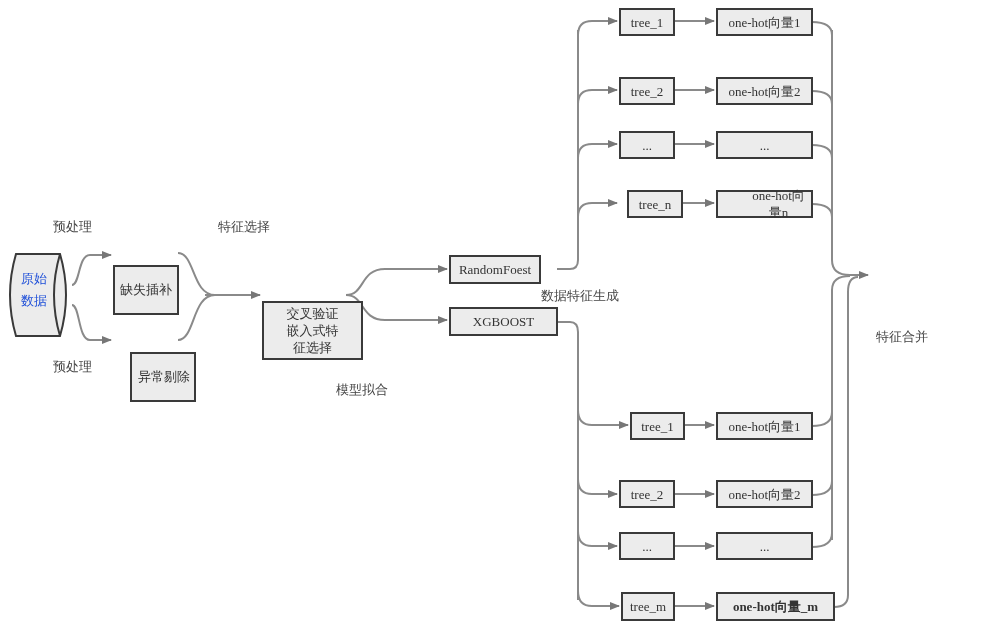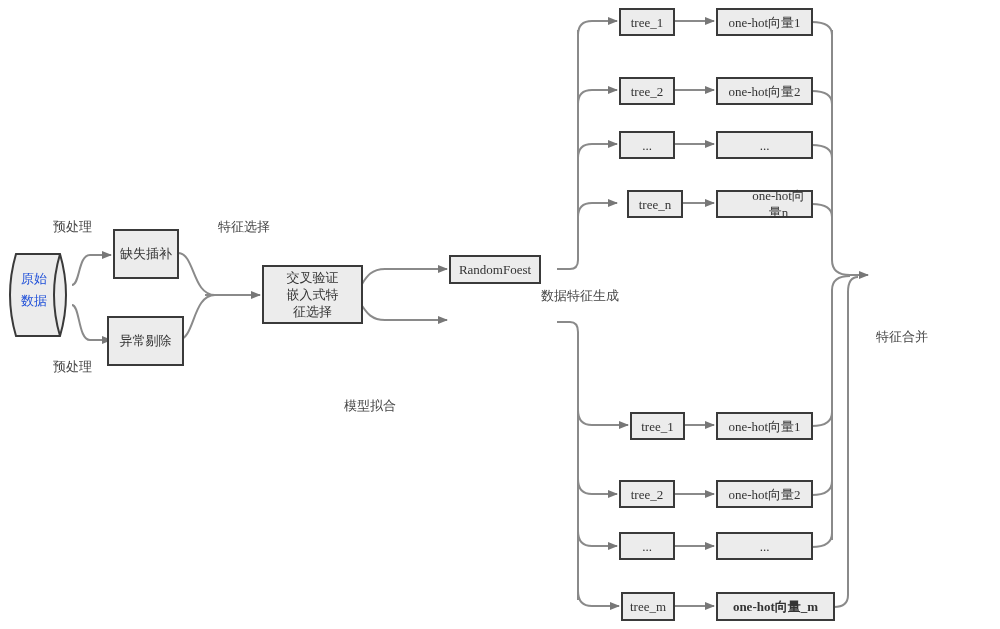--- a/index.html
+++ b/index.html
@@ -2,21 +2,21 @@
 <html><head>
 <meta charset="utf-8">
 <style>
   html, body { margin:0; padding:0; background:#ffffff; }
   #canvas { position:relative; width:1000px; height:629px; overflow:hidden; background:#ffffff;
     font-family: "DejaVu Serif", "Liberation Serif", serif; color:#333; }
   svg#wires { position:absolute; left:0; top:0; }
   .box { position:absolute; box-sizing:border-box; background:#ececec; border:2px solid #3a3a3a;
     display:flex; align-items:center; justify-content:center; text-align:center;
     font-size:13px; line-height:17px; color:#333; font-family:"Liberation Serif", serif; }
-  .box.cn { font-size:13px; line-height:18px; padding:0 4px; }
+  .box.cn { font-size:13px; line-height:18px; padding:0 4px;margin-top:36px; }
   .label { position:absolute; font-size:13px; color:#444; white-space:nowrap; font-family:"Liberation Serif", serif; }
   #cyl { position:absolute; left:8px; top:252px; width:64px; height:86px; }
   #cyl-text { position:absolute; left:12px; top:268px; width:44px; text-align:center; font-size:13px; line-height:22px; color:#1d4ed8; font-family:"Liberation Serif", serif; }
 </style>
 </head>
 <body>
 
 <div id="canvas">
 
   <svg id="wires" width="1000" height="629">
@@ -80,34 +80,37 @@
     <div>原始</div>
     <div>数据</div>
   </div>
 
   <div class="label" style="left:53px; top:218px;">预处理</div>
   <div class="label" style="left:53px; top:358px;">预处理</div>
 
   <div class="box cn" style="left:113px; top:229px; width:66px; height:50px;">
     <span>缺失插补</span>
   </div>
-  <div class="box cn" style="left:107px; top:316px; width:77px; height:50px;">
+  <div class="box cn" style="left:130px; top:316px; width:66px; height:50px;justify-content:flex-end;">
     <span>异常剔除</span>
   </div>
 
   <div class="label" style="left:218px; top:218px;">特征选择</div>
   <div class="box cn" style="left:262px; top:265px; width:101px; height:59px; flex-direction:column; line-height:17px;">
     <span>交叉验证</span>
     <span>嵌入式特</span>
     <span>征选择</span>
   </div>
 
-  <div class="label" style="left:344px; top:381px;margin-top:16px;">模型拟合</div>
+  <div class="label" style="left:336px; top:381px;">模型拟合</div>
   <div class="box" style="left:449px; top:255px; width:92px; height:29px;">
     <span>RandomFoest</span>
+  </div>
+  <div class="box" style="left:449px; top:307px; width:109px; height:29px;">
+    <span>XGBOOST</span>
   </div>
   <div class="label" style="left:541px; top:287px;">数据特征生成</div>
 
   <div class="box" style="left:619px; top:8px; width:56px; height:28px;">
       <span>tree_1</span>
     </div>
   <div class="box" style="left:716px; top:8px; width:97px; height:28px;">
       <span>one-hot向量1</span>
     </div>
 

